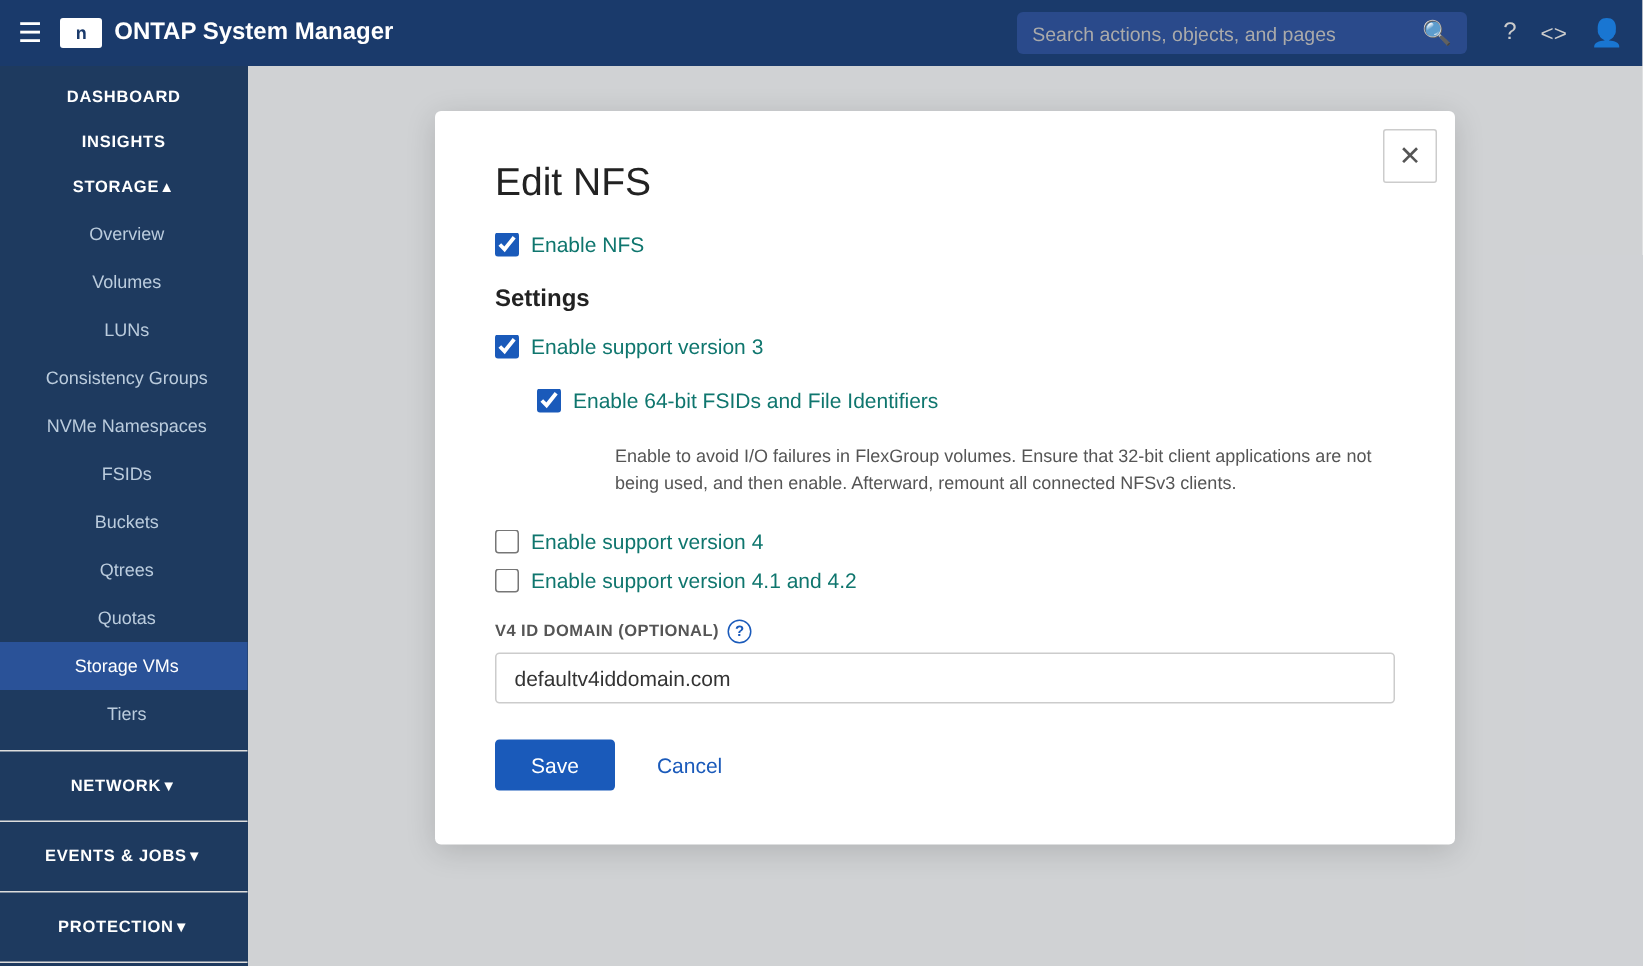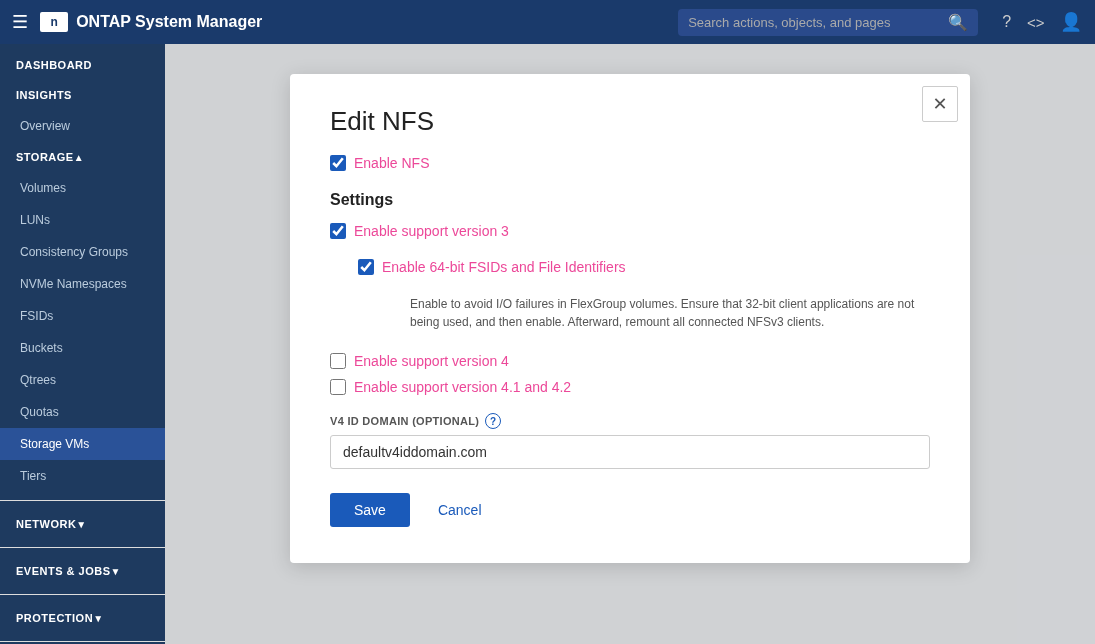--- a/index.html
+++ b/index.html
@@ -86,21 +86,21 @@
     .sidebar-section {
       padding: 6px 0;
     }
     .sidebar-item {
       padding: 9px 16px;
       font-size: 12px;
       cursor: pointer;
       color: #bcd;
       display: flex;
       align-items: center;
-      justify-content: flex-start;
+      justify-content: center;
     }
     .sidebar-item.active { background: #2a5298; color: white; }
     .sidebar-item.category {
       color: white;
       font-weight: bold;
       font-size: 11px;
       letter-spacing: 0.5px;
       text-transform: uppercase;
     }
     .sidebar-item.sub {
@@ -163,21 +163,21 @@
       gap: 8px;
       margin-bottom: 20px;
     }
     .checkbox-row input[type="checkbox"] {
       width: 16px;
       height: 16px;
       accent-color: #1a5aba;
     }
     .checkbox-row label {
       font-size: 14px;
-      color: #ec4899;
+      color: #0f766e;
     }
     .settings-title {
       font-size: 16px;
       font-weight: 600;
       color: #222;
       margin-bottom: 14px;
     }
     .settings-section { margin-bottom: 22px; }
     .indent { padding-left: 28px; margin-bottom: 6px; }
     .desc-text {
@@ -271,26 +271,26 @@
 <div class="main-layout">
 
   <aside class="sidebar">
     <div class="sidebar-section">
       <div class="sidebar-item category">
         <span>DASHBOARD</span>
       </div>
       <div class="sidebar-item category">
         <span>INSIGHTS</span>
       </div>
-      <div class="sidebar-item sub">
-        <span>Overview</span>
-      </div>
       <div class="sidebar-item category">
         <span>STORAGE</span>
         <span class="chevron">▲</span>
+      </div>
+      <div class="sidebar-item sub">
+        <span>Overview</span>
       </div>
       <div class="sidebar-item sub">
         <span>Volumes</span>
       </div>
       <div class="sidebar-item sub">
         <span>LUNs</span>
       </div>
       <div class="sidebar-item sub">
         <span>Consistency Groups</span>
       </div>

